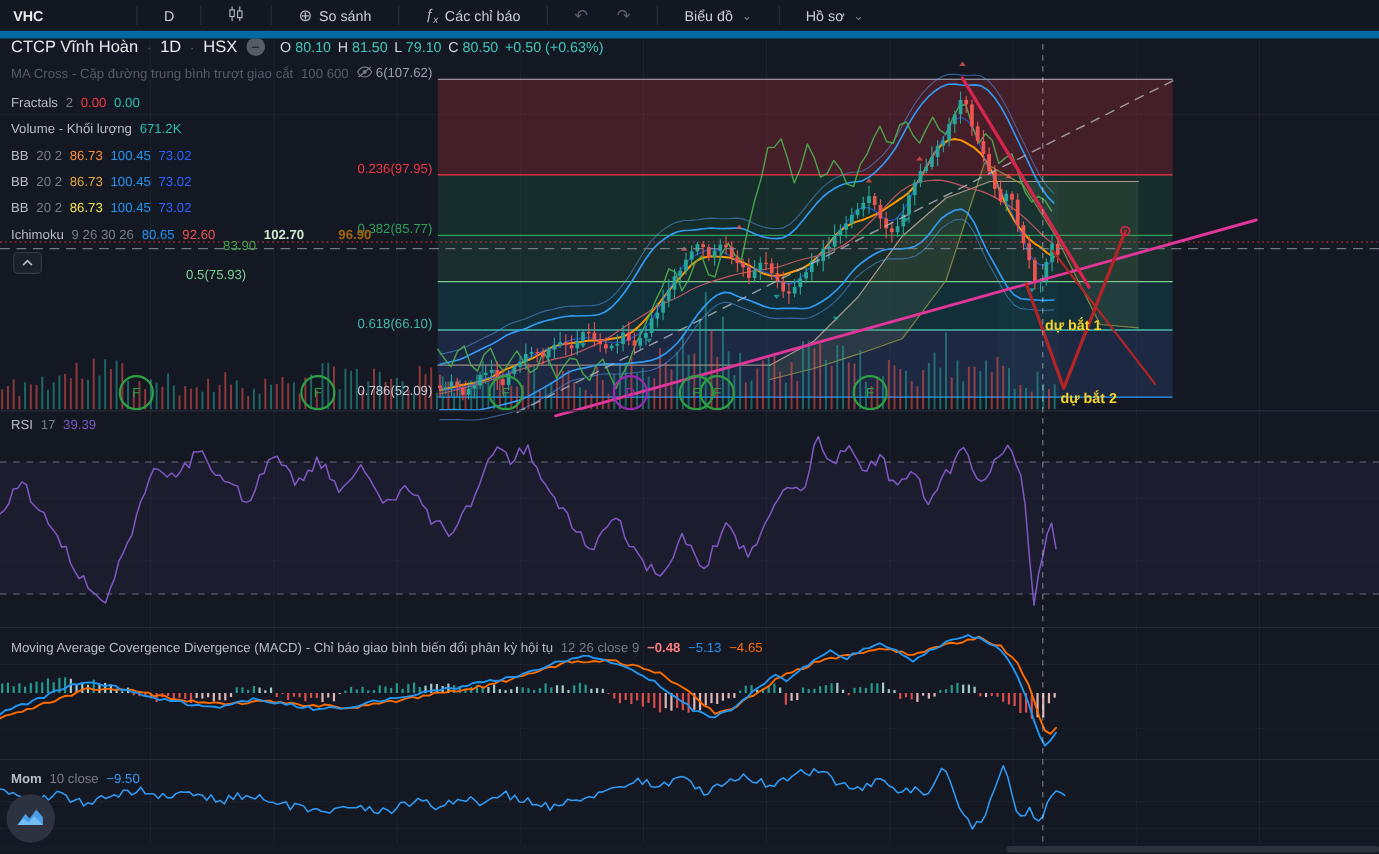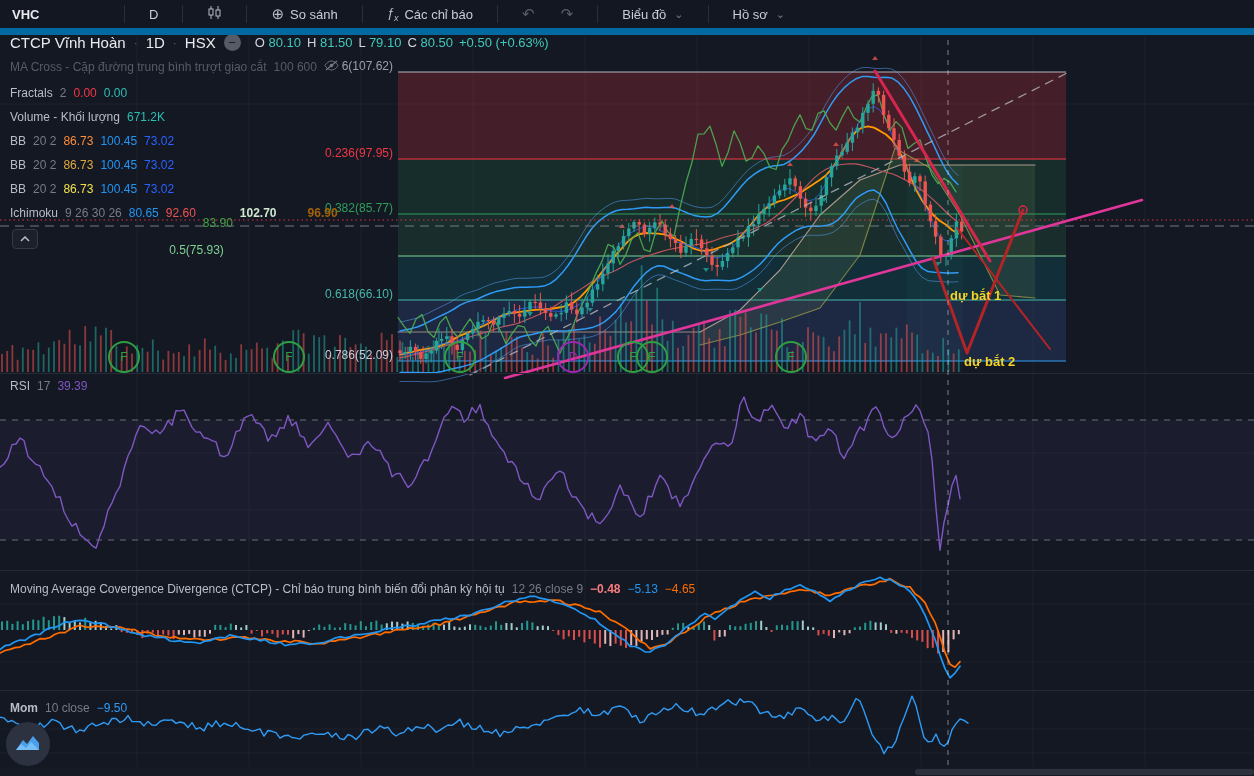--- a/index.html
+++ b/index.html
@@ -881,21 +881,21 @@
 
   <div class="draw-lab" style="left: 950px; top: 288px; color: rgb(245, 212, 40);">dự bắt 1</div>
   <div class="draw-lab" style="left: 964px; top: 354px; color: rgb(245, 212, 40);">dự bắt 2</div>
 
   <div class="pane-leg lrow" style="top:377px;">
     <span>RSI</span>
     <span class="p">17</span>
     <span style="color: rgb(126, 87, 194);">39.39</span>
   </div>
   <div class="pane-leg lrow" style="top:580px;">
-    <span>Moving Average Covergence Divergence (CTCP) - Chỉ báo trung bình biến đổi phân kỳ hội tụ</span>
+    <span>Moving Average Covergence Divergence (MACD) - Chỉ báo giao bình biến đổi phân kỳ hội tụ</span>
     <span class="p">12 26 close 9</span>
     <span style="font-weight: bold; color: rgb(247, 124, 128);">−0.48</span>
     <span style="color: rgb(33, 150, 243);">−5.13</span>
     <span style="color: rgb(255, 109, 0);">−4.65</span>
   </div>
   <div class="pane-leg lrow" style="top:699px;">
     <span style="font-weight:bold;">Mom</span>
     <span class="p">10 close</span>
     <span style="color: rgb(47, 155, 245);">−9.50</span>
   </div>

